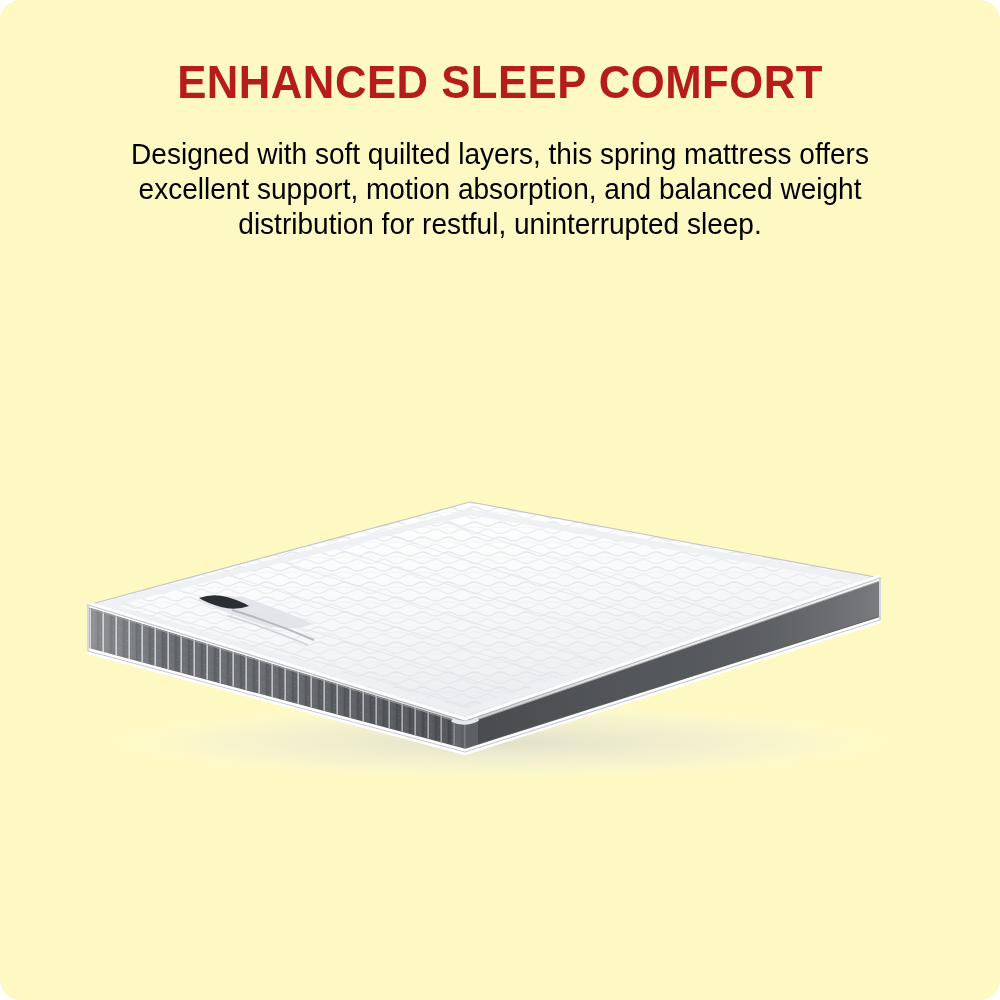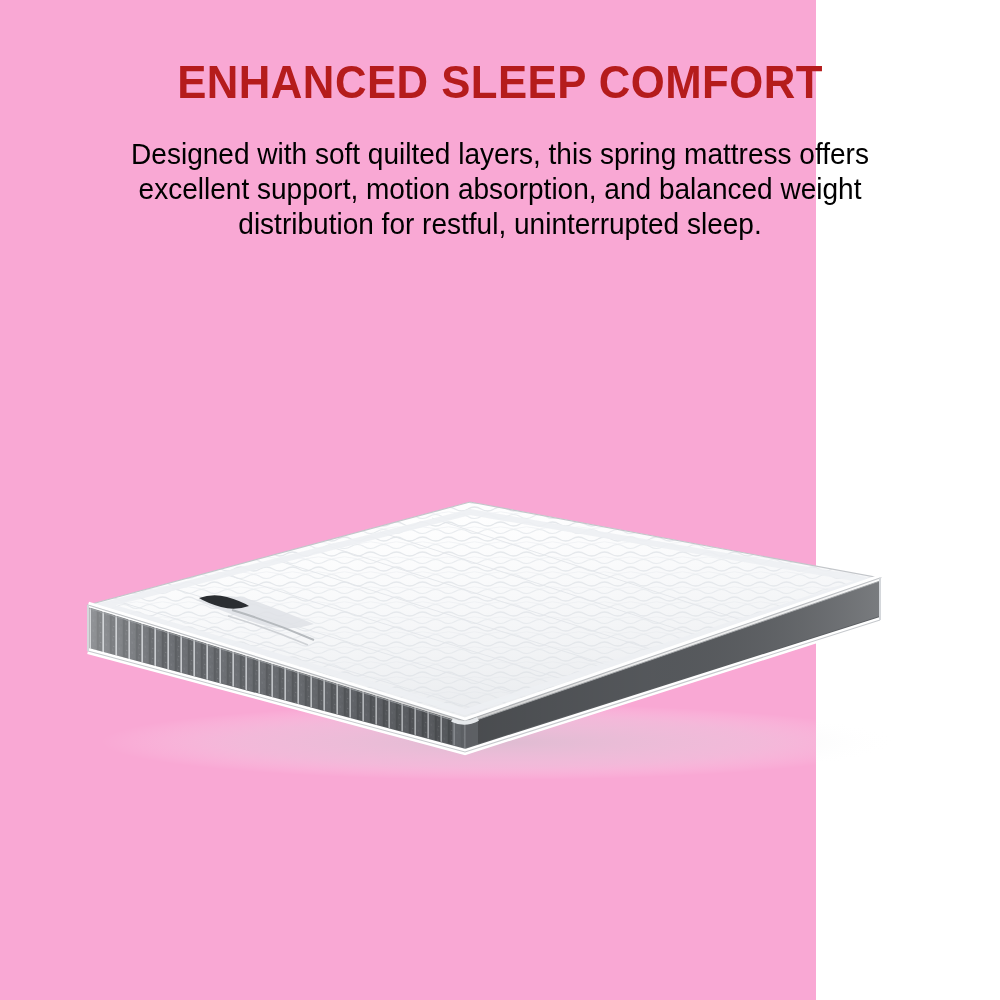--- a/index.html
+++ b/index.html
@@ -11,23 +11,24 @@
   body {
     width: 1000px;
     height: 1000px;
     overflow: hidden;
     font-family: "Liberation Sans", sans-serif;
     -webkit-font-smoothing: antialiased;
   }
 
   .page {
     position: relative;
-    width: 816px;
+    width: 1000px;
     height: 1000px;
-    background: #f9a8d4;
+    background: #fef9c3;
+    border-radius: 20px;
   }
 
   
   .copy-block {
     position: absolute;
     left: 0;
     top: 56px;
     width: 1000px;
     text-align: center;
   }

